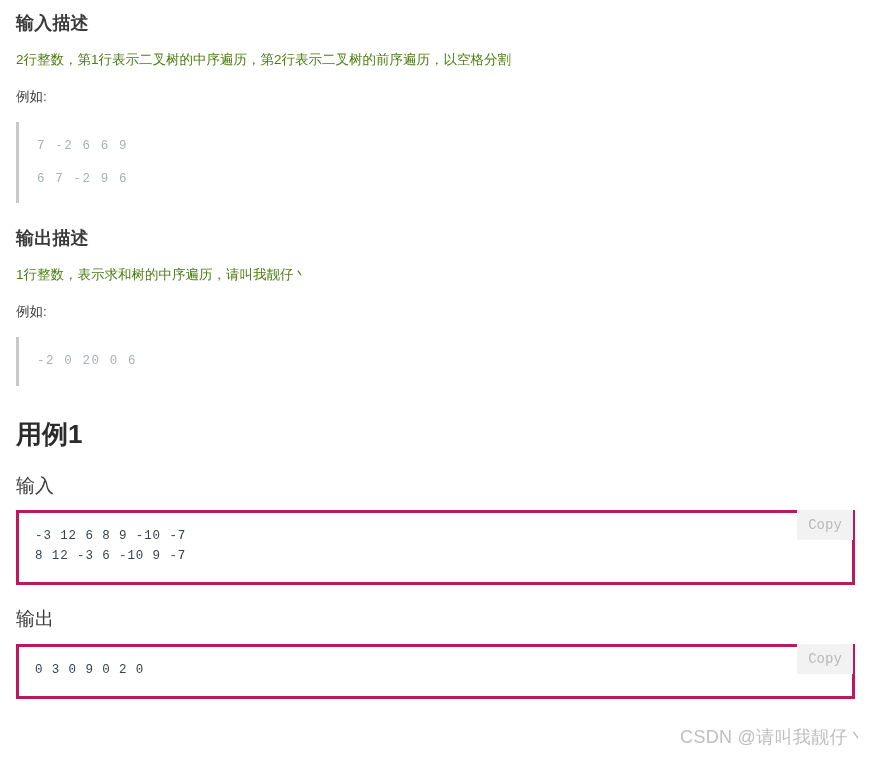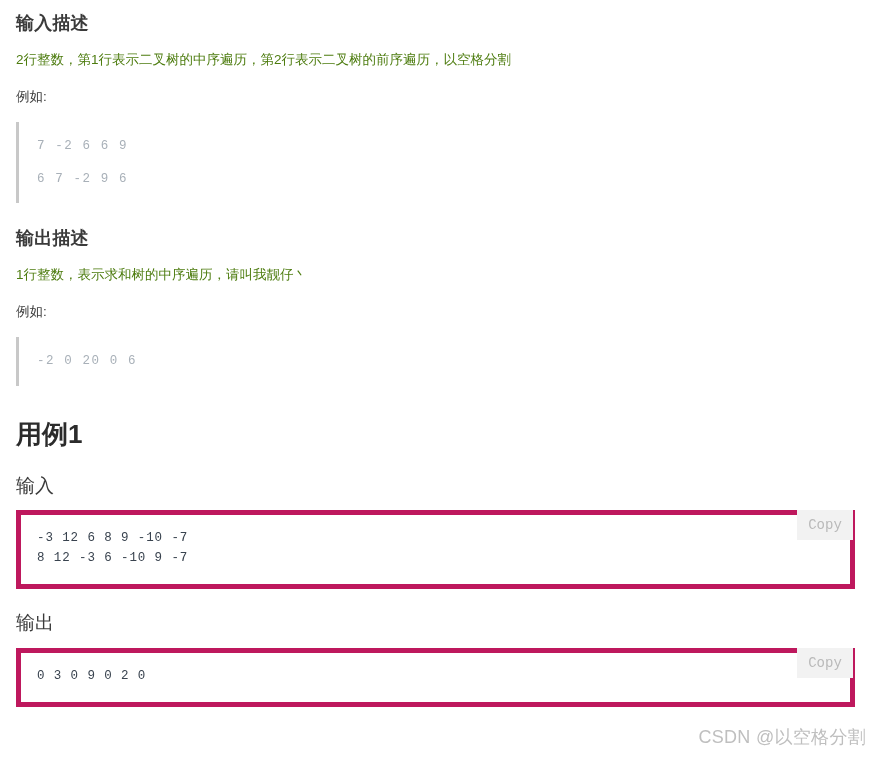--- a/index.html
+++ b/index.html
@@ -83,21 +83,21 @@
     white-space: pre;
   }
   .quote .qline:last-child { padding-bottom: 0; }
 
   
   .codebox-wrap {
     position: relative;
     margin: 2px 0 10px 0;
   }
   .codebox {
-    border: 5px solid #be185d;
+    border: 3px solid #be185d;
     background: #ffffff;
     padding: 14px 16px 16px 16px;
     min-height: 48px;
   }
   .codebox pre {
     margin: 0;
     font-family: "Liberation Mono", "DejaVu Sans Mono", monospace;
     font-size: 12.5px;
     line-height: 1.55;
     color: #39434f;
@@ -176,13 +176,13 @@
 
   <div class="codebox-wrap">
     <div class="codebox">
       <pre>0 3 0 9 0 2 0</pre>
     </div>
     <button class="copy-btn">Copy</button>
   </div>
 
 </div>
 
-<div class="watermark">CSDN @以空格分割</div>
+<div class="watermark">CSDN @请叫我靓仔丶</div>
 
 </body></html>

